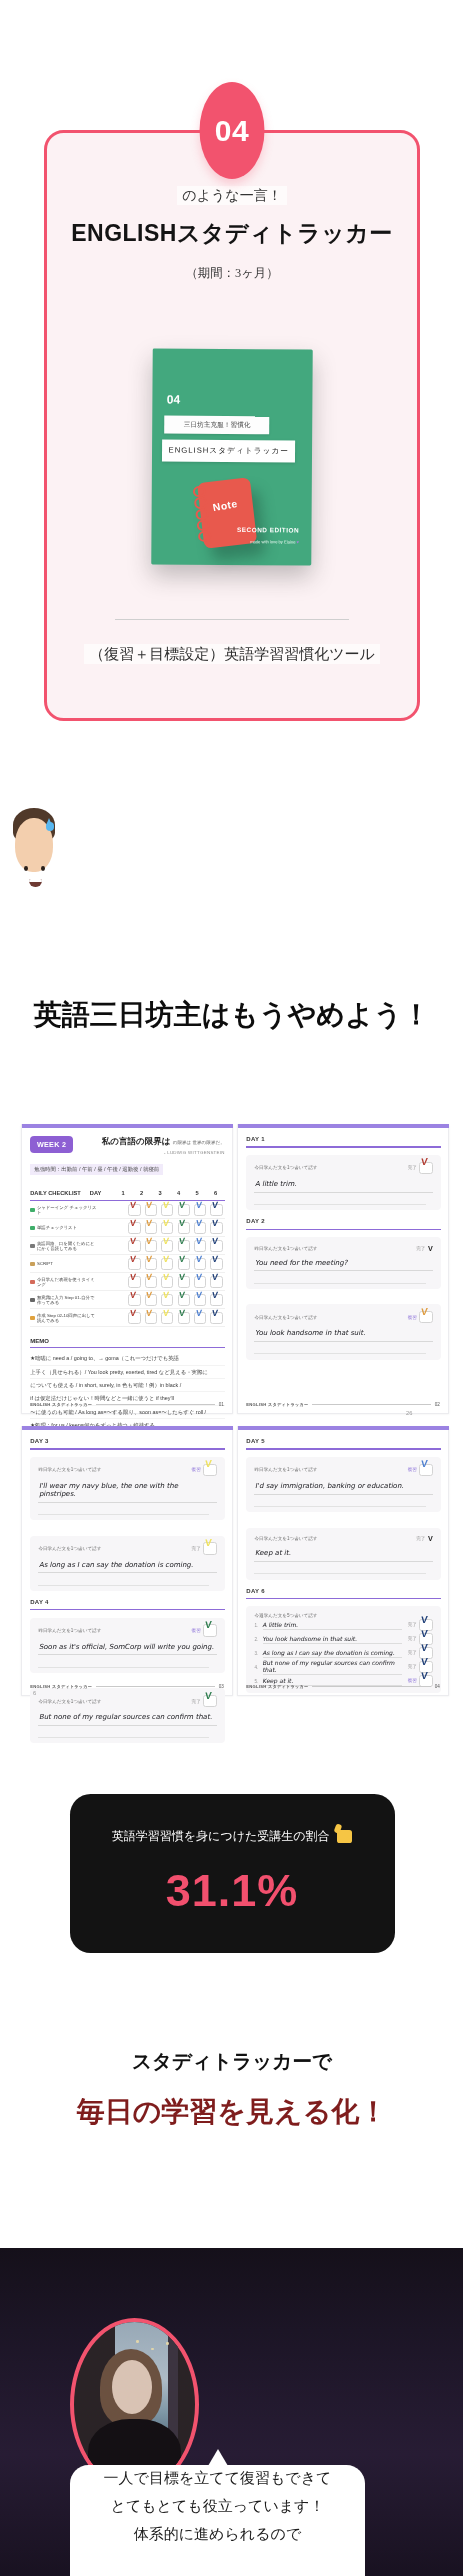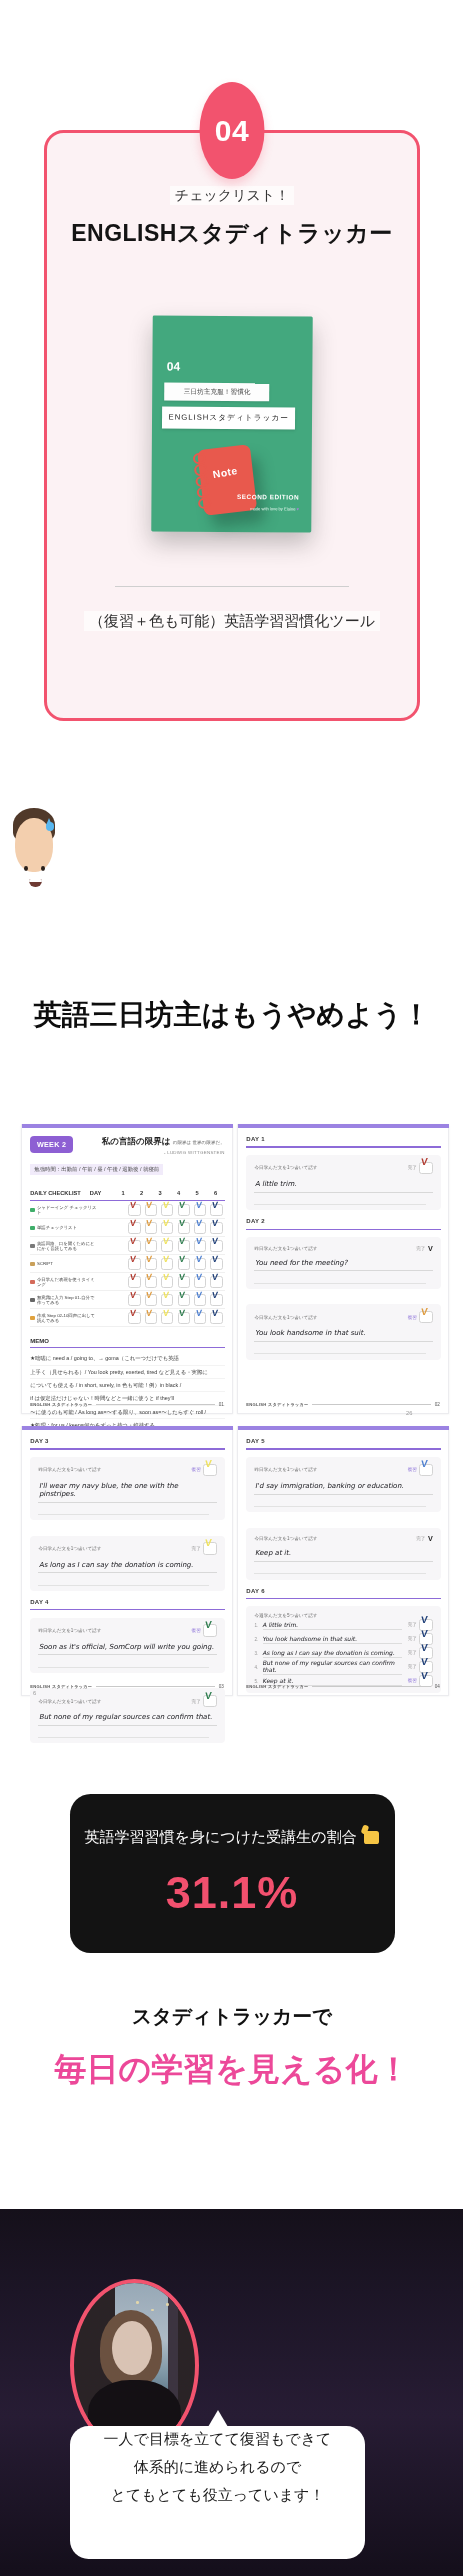--- a/index.html
+++ b/index.html
@@ -125,30 +125,30 @@
   .d6-row .n{width:8.2px;font-size:4.6px;color:#999;}
   .d6-row .txt{flex:1;font-size:6px;border-bottom:0.5px solid #ddd;padding-bottom:1px;}
   .d6-row .dstatus{margin-left:5.2px;}
   .artifact{position:absolute;font-size:5.7px;color:#9a9a9a;}
   .art-26{left:385px;top:286px;}
   .art-6{left:12px;top:566px;}
 
   
   .stat{margin:99px auto 0;width:325px;height:159px;background:#131313;border-radius:20.6px;
     text-align:center;color:#fff;}
-  .stat-title{padding-top:34px;font-size:15px;display:flex;align-items:center;justify-content:center;gap:7.2px;}
+  .stat-title{padding-top:34px;font-size:12px;display:flex;align-items:center;justify-content:center;gap:7.2px;}
   .thumb{position:relative;width:15.5px;height:12.4px;background:#f6c544;border-radius:2.6px;display:inline-block;}
   .thumb::before{content:"";position:absolute;left:-1.5px;top:-6.7px;width:5.7px;height:8.8px;
     background:#f6c544;border-radius:2.6px;transform:rotate(20deg);}
   .stat-value{margin-top:19.6px;font-size:45px;font-weight:800;color:#f2506e;letter-spacing:1px;}
 
   
-  .visualize{margin-top:50px;text-align:center;}
+  .visualize{margin-top:95px;text-align:center;}
   .vis1{font-size:19.6px;font-weight:700;color:#111;}
-  .vis2{margin-top:17.5px;font-size:32px;font-weight:800;color:#ec4899;}
+  .vis2{margin-top:17.5px;font-size:28px;font-weight:800;color:#7f1d1d;}
 
   
   .dark{position:relative;margin-top:117px;height:459px;
     background:linear-gradient(180deg,#15101a 0%,#1c1526 18%,#271c34 45%,#150f1c 78%,#0e0a12 100%);}
   .oval{position:absolute;left:70px;top:70px;width:129px;height:173px;border:4.6px solid #f2536e;
     border-radius:50%;overflow:hidden;box-sizing:border-box;background:#2a2326;}
   .ph-window{position:absolute;left:34%;top:0;width:44%;height:100%;
     background:linear-gradient(180deg,#97a8b6 0%,#aebbc6 35%,#7e97a6 55%,#5d7486 70%,#49606f 100%);}
   .ph-frame{position:absolute;left:78%;top:0;width:8%;height:100%;background:#3c3440;}
   .ph-light{position:absolute;width:2.6px;height:2.6px;border-radius:50%;background:#e8d9a8;opacity:.9;}
@@ -169,39 +169,40 @@
   .t-bubble p{margin:4.6px 0;font-size:15px;color:#1c1c1c;}
 </style>
 </head>
 <body>
 
 <section class="hero-wrap">
   <div class="hero-badge">
     <span>04</span>
   </div>
   <div class="hero-inner">
-    <div class="hero-subtitle serif"><em>チェックリスト！</em></div>
+    <div class="hero-subtitle serif"><em>のような一言！</em></div>
     <div class="hero-title">ENGLISHスタディトラッカー</div>
+    <div class="hero-period serif">（期間：3ヶ月）</div>
     <div class="cover">
       <div class="cover-num">04</div>
       <div class="cover-tag1 serif">三日坊主克服！習慣化</div>
       <div class="cover-tag2">ENGLISHスタディトラッカー</div>
       <div class="notebook">
         <span class="ring" style="top:3.1px"></span>
         <span class="ring" style="top:14.4px"></span>
         <span class="ring" style="top:26px"></span>
         <span class="ring" style="top:37px"></span>
         <span class="ring" style="top:48px"></span>
         <span class="nb-label">Note</span>
       </div>
       <div class="cover-edition">SECOND EDITION</div>
       <div class="cover-credit"><span>made with love by Elaine</span> <span class="heart">♥</span></div>
     </div>
     <div class="hero-divider"></div>
-    <div class="hero-tagline serif"><em>（復習＋色も可能）英語学習習慣化ツール</em></div>
+    <div class="hero-tagline serif"><em>（復習＋目標設定）英語学習習慣化ツール</em></div>
   </div>
 </section>
 
 <section class="chat">
   <div class="memoji">
     <div class="m-hair"></div>
     <div class="m-head">
       <div class="m-part"></div>
       <span class="m-eye" style="left:8.2px"></span>
       <span class="m-eye" style="right:8.2px"></span>
@@ -765,18 +766,18 @@
     <div class="ph-frame"></div>
     <span class="ph-light" style="left:62px;top:18.5px"></span>
     <span class="ph-light" style="left:77px;top:26px"></span>
     <span class="ph-light" style="left:92px;top:20.6px"></span>
     <div class="ph-hair"></div>
     <div class="ph-face"></div>
     <div class="ph-body"></div>
   </div>
   <div class="t-bubble serif">
     <p>一人で目標を立てて復習もできて</p>
+    <p>とてもとても役立っています！</p>
     <p>体系的に進められるので</p>
-    <p>とてもとても役立っています！</p>
   </div>
 
 </section>
 
 
 </body></html>

